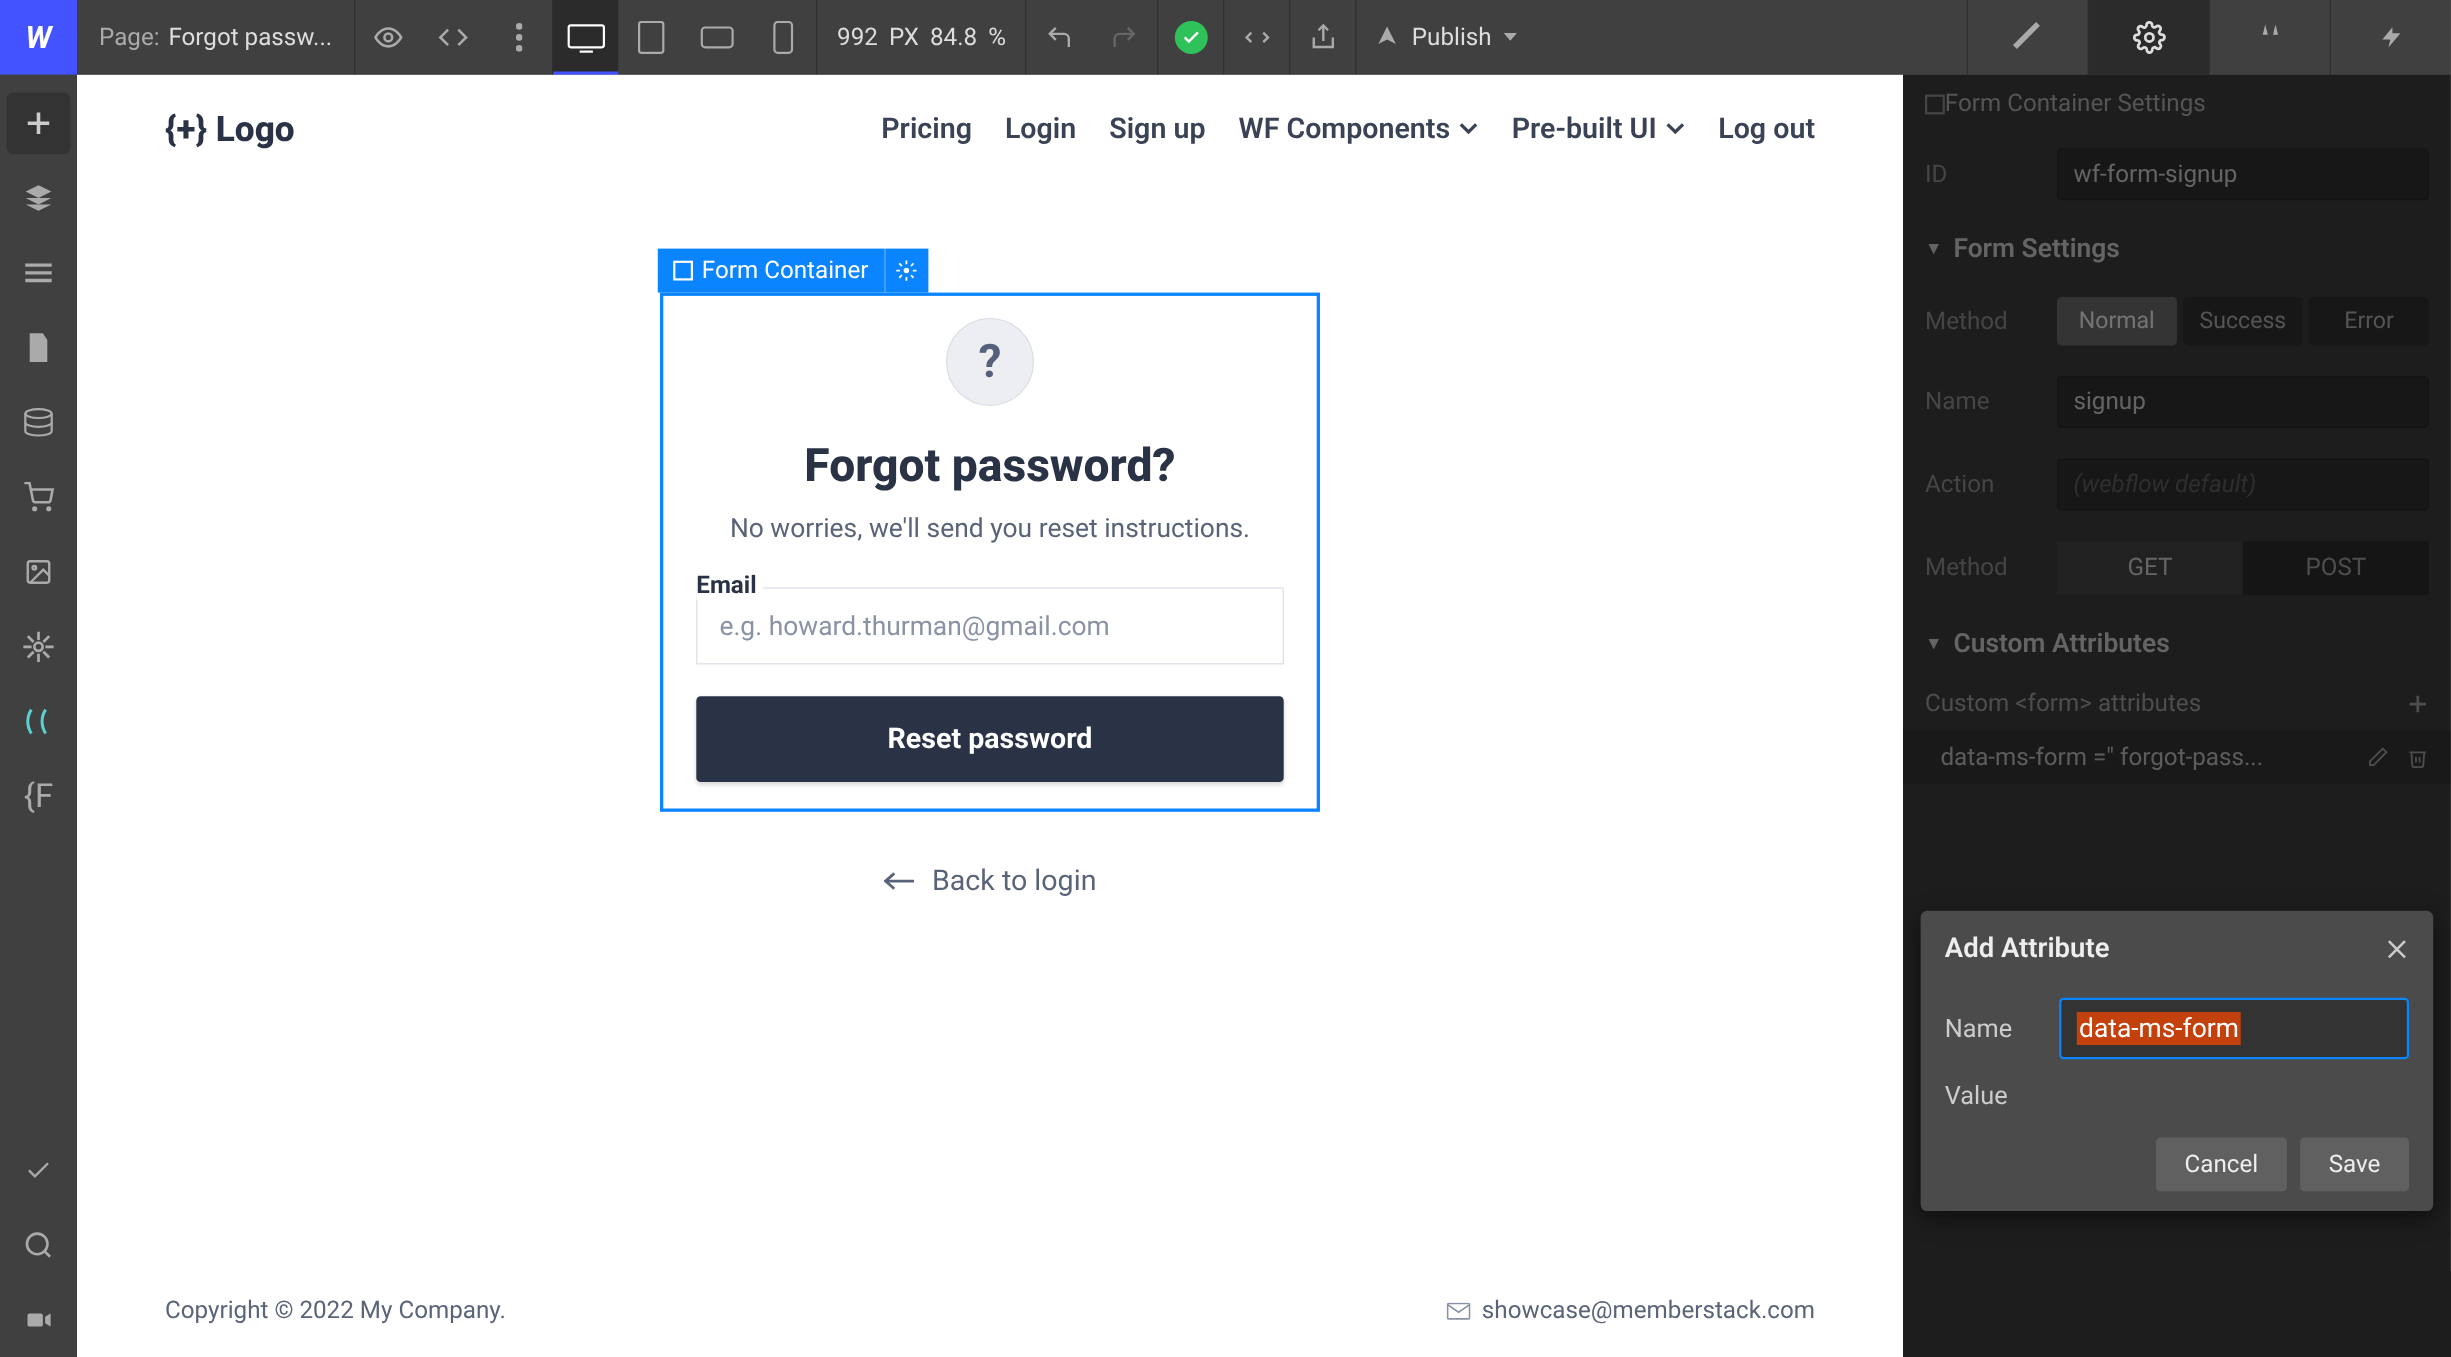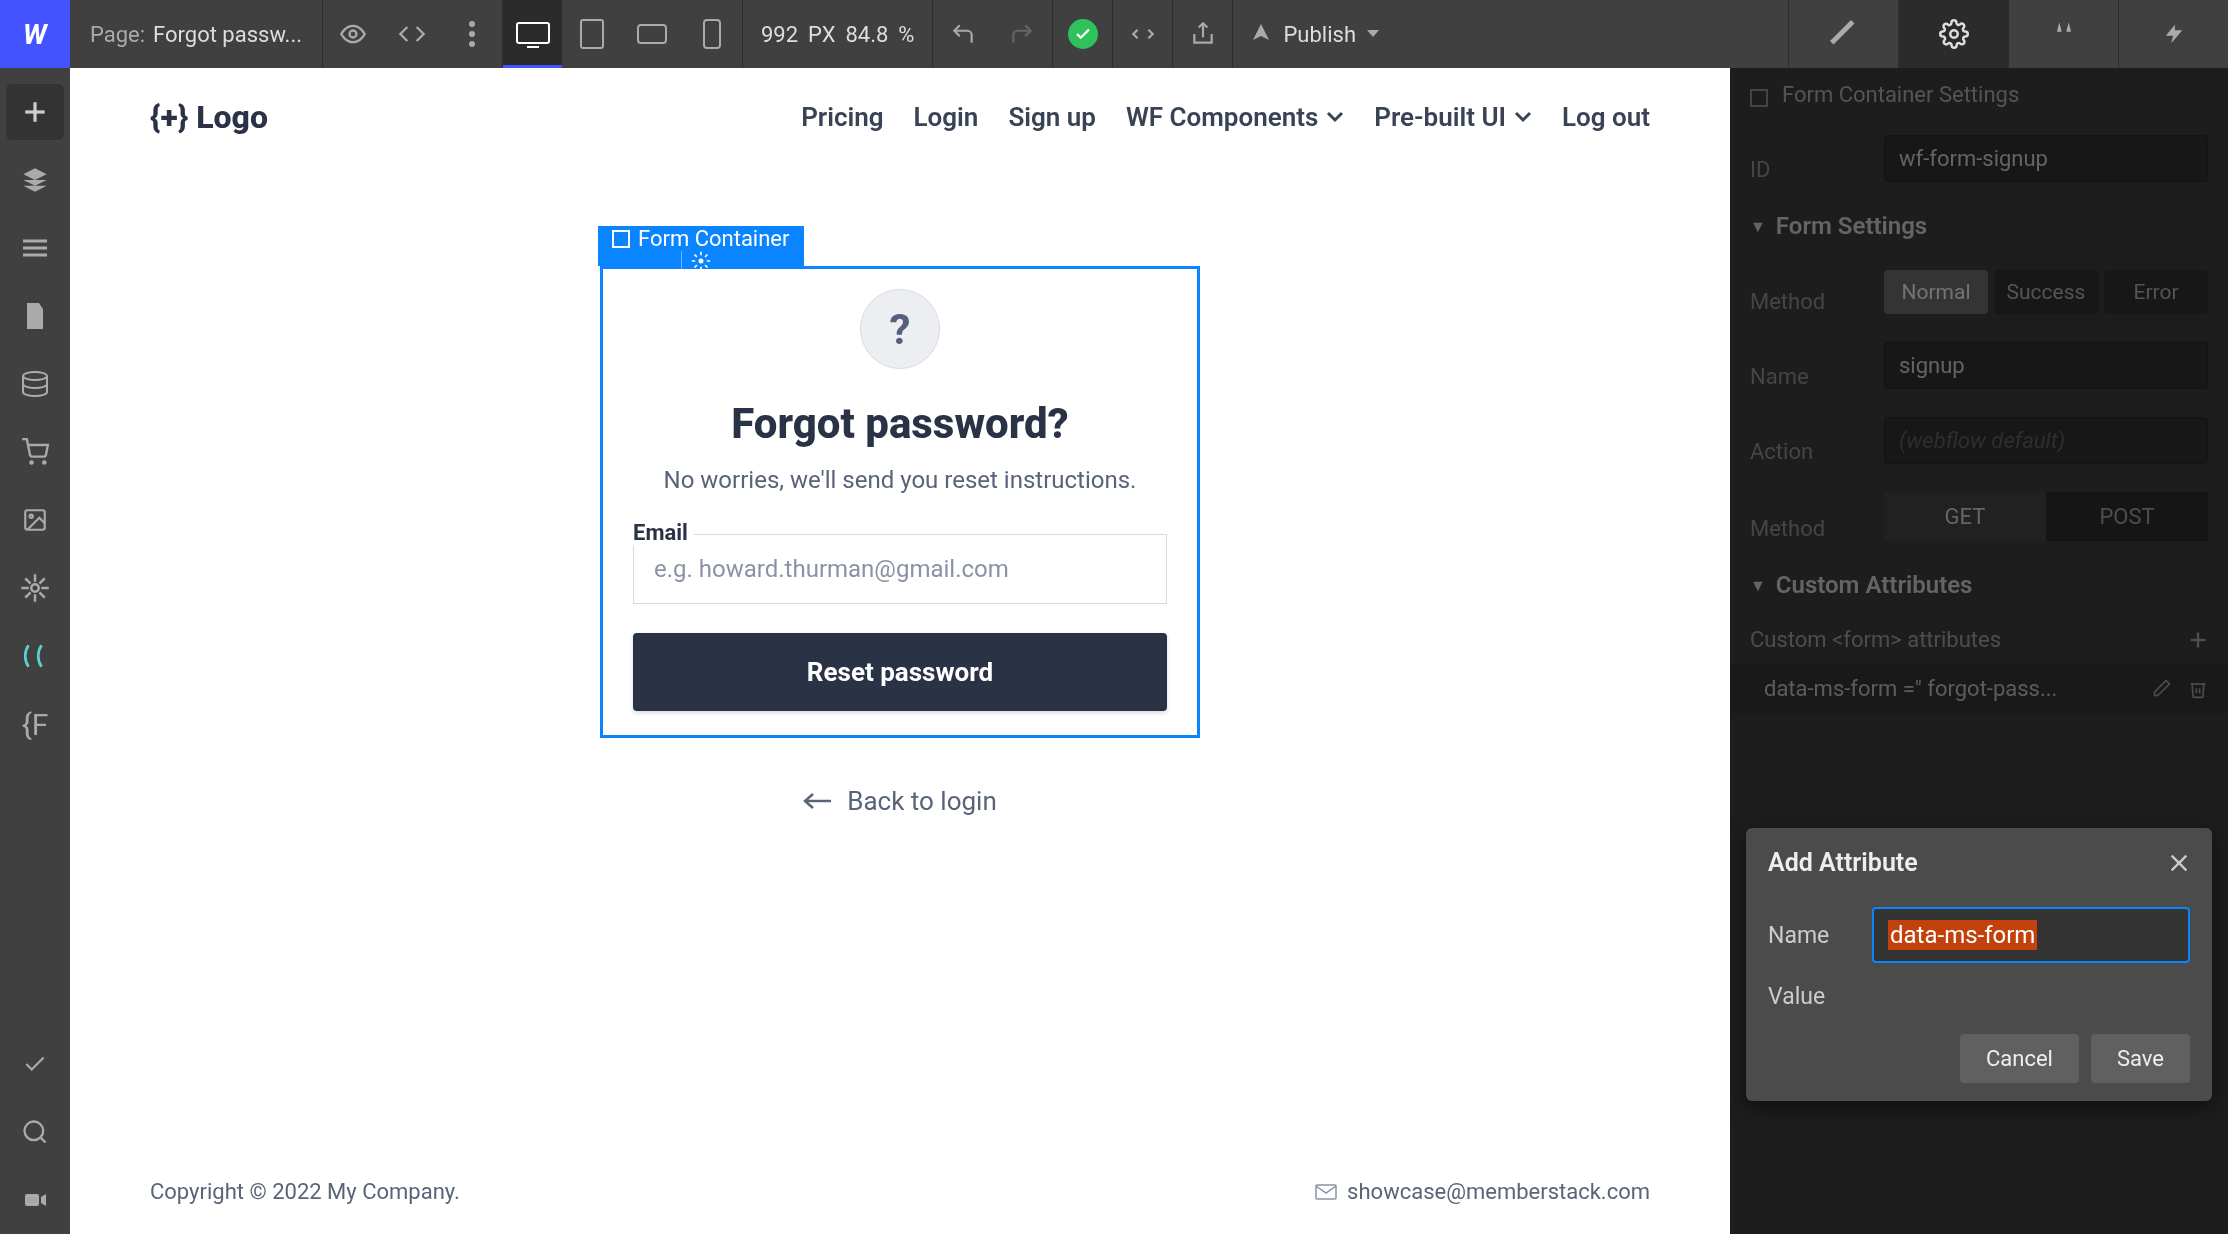--- a/index.html
+++ b/index.html
@@ -32,21 +32,21 @@
 .canvas { position:absolute; left:70px; top:68px; width:1660px; bottom:0; background:#fff; }
 
 
 .site-header { display:flex; align-items:center; justify-content:space-between; padding: 30px 80px; }
 .site-header .logo { font-size:32px; font-weight:800; color:#2a3246; }
 .site-nav { display:flex; gap:30px; align-items:center; font-size:26px; color:#3a4256; font-weight:600;}
 .site-nav .nav-item { cursor:pointer; display:flex; align-items:center; gap:8px;}
 
 
 .form-wrap { position:relative; width:600px; margin: 100px auto 0; }
-.form-badge { position:absolute; top:-40px; left:-2px; background:#0a84ff; color:#fff; display:flex; align-items:center; height:40px; font-size:22px;flex-direction:column; }
+.form-badge { position:absolute; top:-40px; left:-2px; background:#0a84ff; color:#fff; display:flex; align-items:center; height:40px; font-size:22px; }
 .form-badge .badge-main { display:flex; align-items:center; gap:8px; padding:0 14px; }
 .form-badge .badge-gear { width:40px; height:40px; display:flex; align-items:center; justify-content:center; border-left:1px solid rgba(255,255,255,0.4);}
 .form-container { border:3px solid #0a84ff; padding:20px 30px 24px; display:flex; flex-direction:column; align-items:center; }
 .form-icon-circle { width:80px; height:80px; border-radius:50%; background:#eceef2; border:1px solid #d7dbe4; display:flex; align-items:center; justify-content:center; font-size:42px; color:#55607a; font-weight:700; }
 .form-title { font-size:42px; font-weight:800; color:#2a3246; margin-top:30px; }
 .form-subtitle { font-size:24px; color:#5a6479; margin-top:18px; }
 .field-group { width:100%; margin-top:40px; position:relative; }
 .field-label-wrap { position:absolute; top:-14px; left:0; background:#fff; padding:0 6px 0 0;}
 .field-label { font-size:22px; font-weight:700; color:#2a3246; }
 .field-line { height:1px; background:#d7dbe4; width:100%;}
@@ -54,21 +54,21 @@
 .reset-btn { width:100%; margin-top:29px; height:78px; background:#2a3246; color:#fff; font-size:26px; font-weight:700; border-radius:4px; display:flex; align-items:center; justify-content:center; cursor:pointer; box-shadow:0 2px 4px rgba(0,0,0,0.15);}
 .back-link { display:flex; align-items:center; justify-content:center; gap:14px; margin-top:48px; font-size:26px; color:#5a6479; cursor:pointer; }
 
 
 .site-footer { position:absolute; bottom:30px; left:80px; right:80px; display:flex; justify-content:space-between; font-size:22px; color:#5a6479;}
 .site-footer .right { display:flex; align-items:center; gap:10px;}
 
 
 .rightpanel { position:absolute; right:0; top:68px; bottom:0; width:498px; background:#404040; color:#bbb; font-size:22px; overflow:hidden;}
 .dimmer { position:absolute; inset:0; background:rgba(0,0,0,0.55); z-index:5; pointer-events:none;}
-.rp-row { display:flex; align-items:flex-end; padding:14px 20px; gap:14px; }
+.rp-row { display:flex; align-items:center; padding:14px 20px; }
 .rp-heading { display:flex; align-items:center; gap:10px; padding:16px 20px; font-size:24px; color:#ddd; font-weight:600;}
 .rp-heading .caret { font-size:16px;}
 .rp-label { width:120px; color:#999; }
 .rp-input { flex:1; background:#333; border:1px solid #2a2a2a; padding:10px 14px; color:#ddd; font-size:22px; border-radius:4px;}
 .rp-input.placeholder { color:#666; font-style:italic;}
 .seg { display:flex; gap:6px; flex:1;}
 .seg .seg-btn { flex:1; background:#333; text-align:center; padding:10px 0; color:#bbb; border-radius:4px; cursor:pointer; font-size:21px;}
 .seg .seg-btn.active { background:#737373; color:#fff;}
 .method-seg { display:flex; flex:1;}
 .method-seg .m { flex:1; text-align:center; padding:12px 0; background:#2f2f2f; color:#aaa; font-size:22px;}

